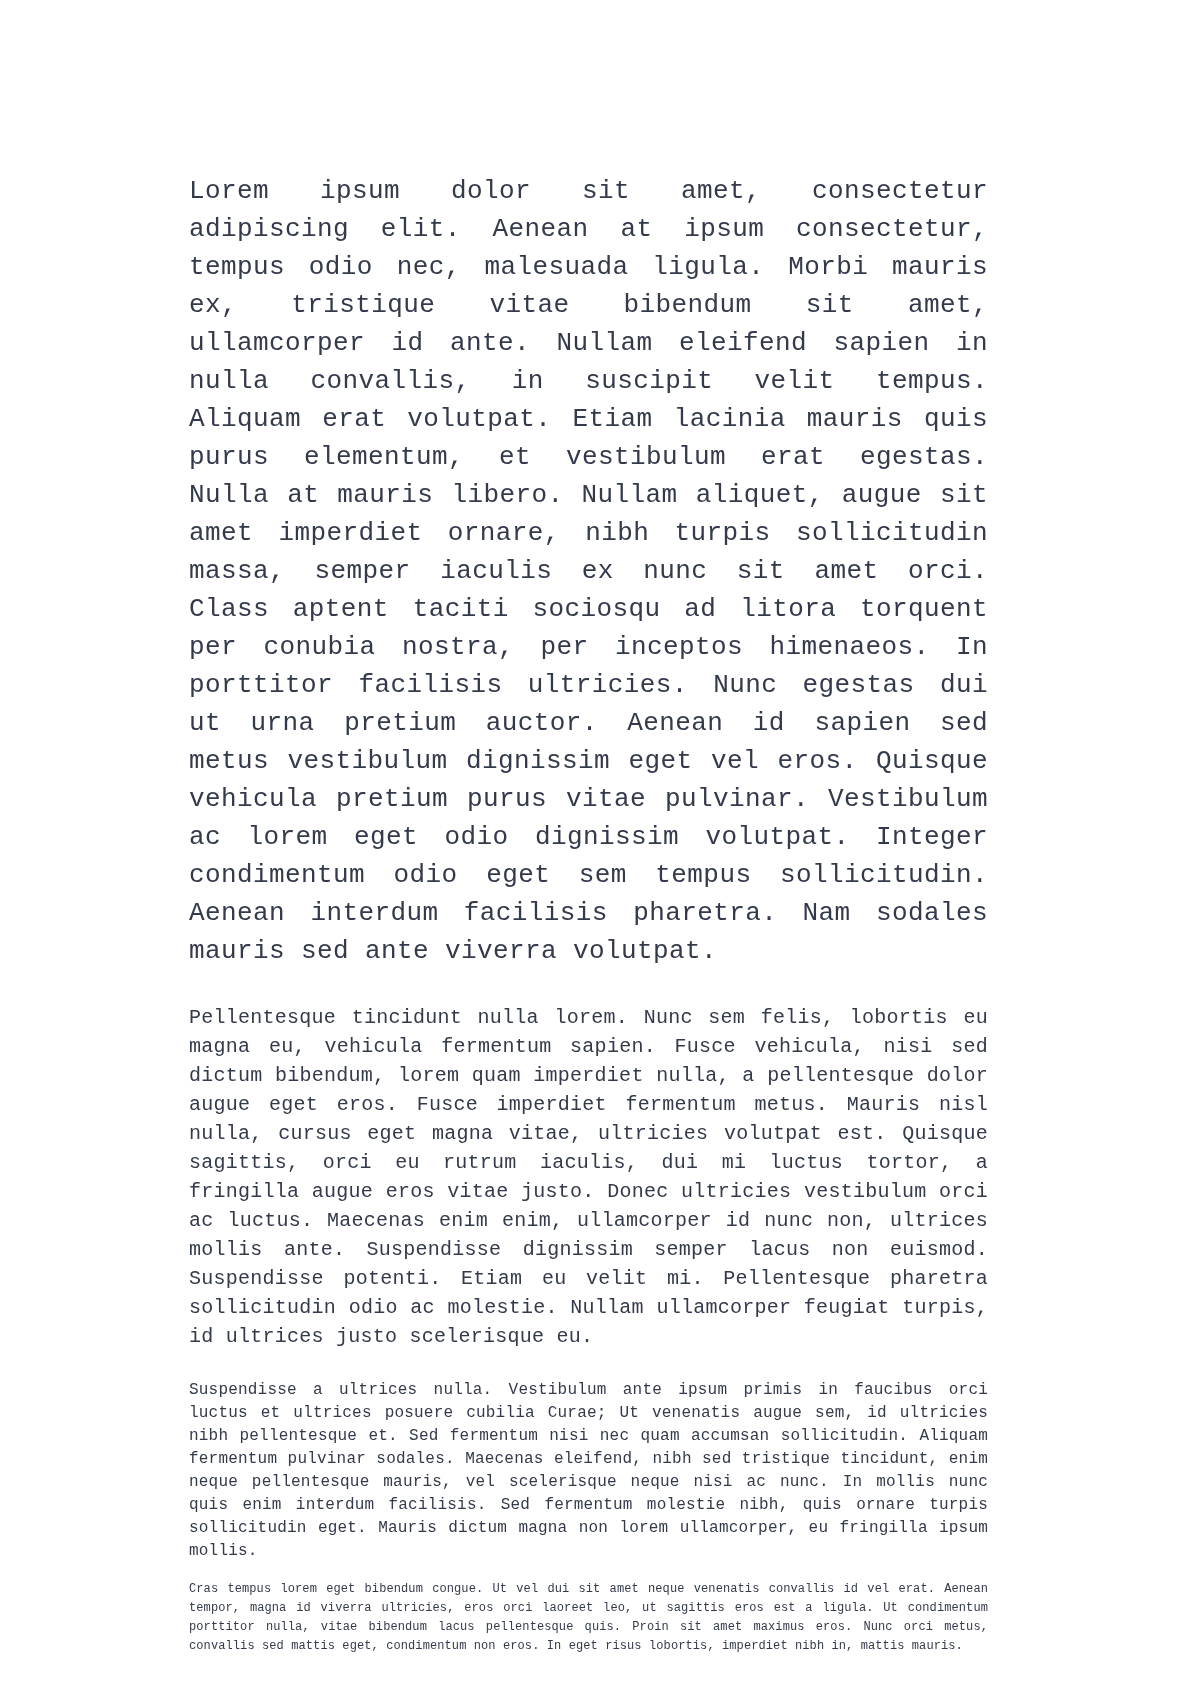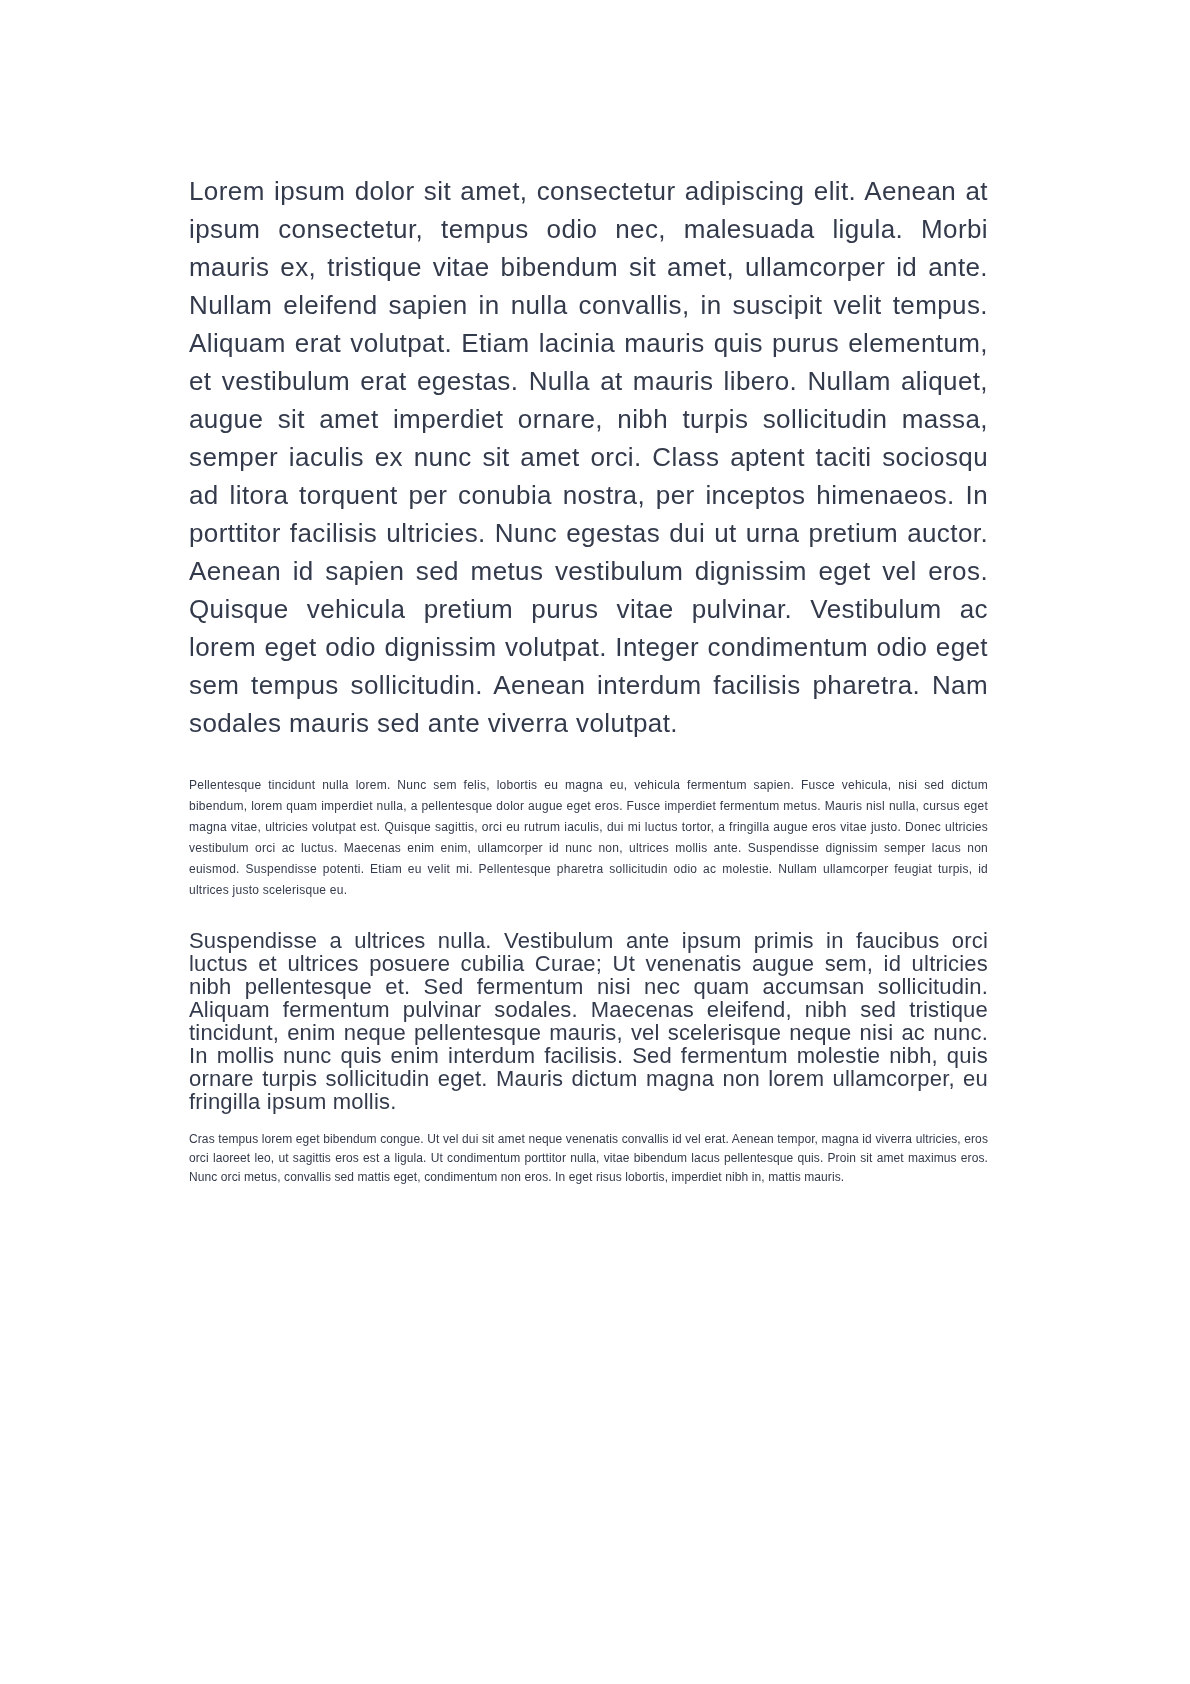--- a/index.html
+++ b/index.html
@@ -19,35 +19,36 @@
     left: 189px;
     top: 172px;
     width: 799px;
   }
   .page p {
     margin: 0;
     padding: 0;
     color: var(--text-color, #333a4b);
     text-align: justify;
     font-weight: 400;
+    font-family: Liberation Mono, monospace;
   }
   .para-1 {
     font-size: 26px;
     line-height: 38px;
     letter-spacing: 0.4px;
     margin-bottom: 33px !important;
   }
   .para-2 {
-    font-size: 12px;
-    line-height: 21px;
+    font-size: 20px;
+    line-height: 29px;
     letter-spacing: 0.25px;
     margin-bottom: 28px !important;
   }
   .para-3 {
-    font-size: 22px;
+    font-size: 16px;
     line-height: 23px;
     letter-spacing: 0.2px;
     margin-bottom: 17px !important;
   }
   .para-4 {
     font-size: 12px;
     line-height: 19px;
     letter-spacing: 0.1px;
   }
 </style>

